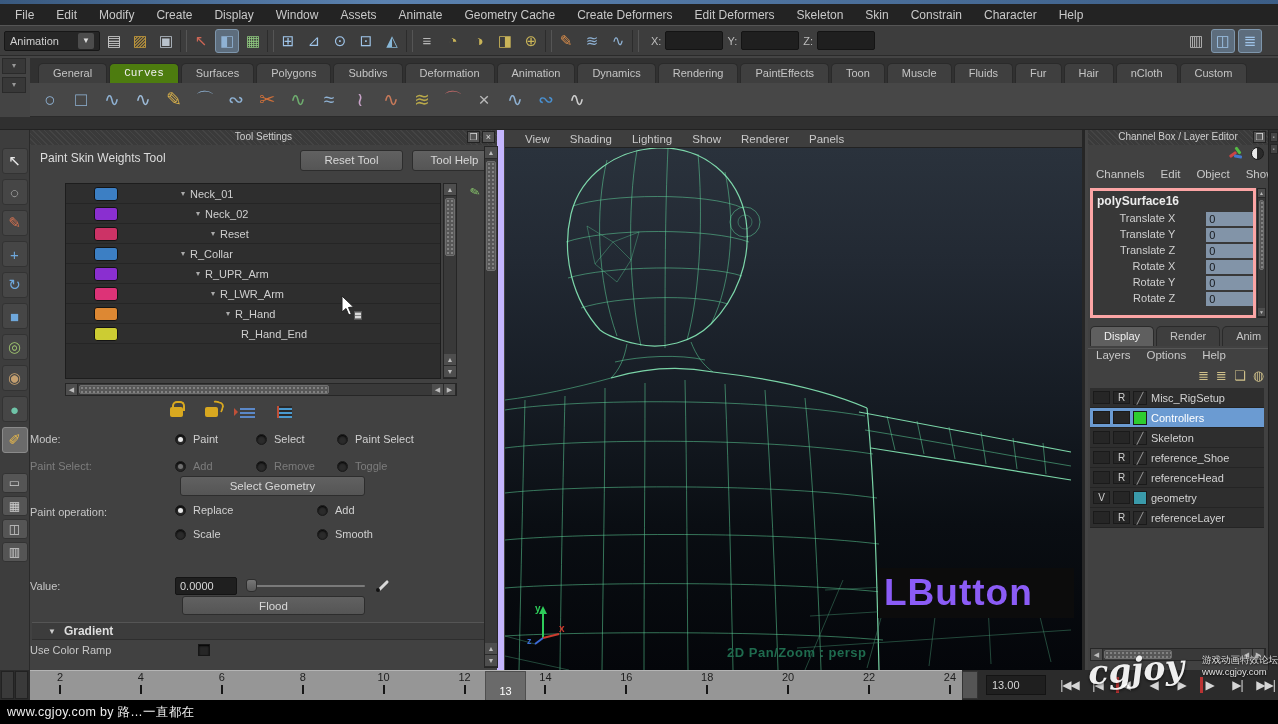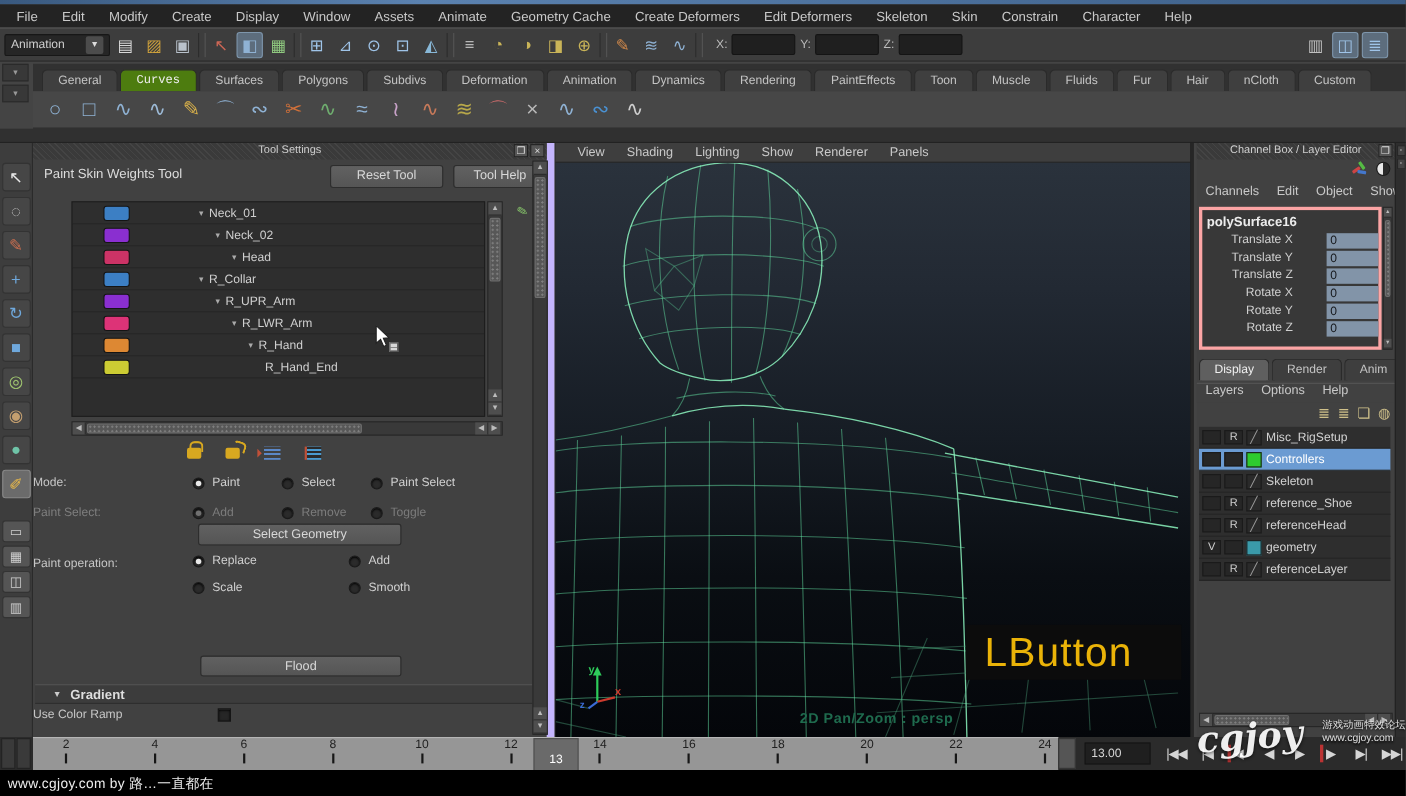--- a/index.html
+++ b/index.html
@@ -100,21 +100,21 @@
 
   
   .viewport { left:505px; top:130px; width:580px; height:540px; background:#111; border-right:3px solid #262626; }
   .vp-menubar { position:absolute; left:0; top:0; width:100%; height:18px; background:#3e3e3e; border-bottom:1px solid #222; display:flex; align-items:center; padding-left:10px; }
   .vp-menubar span { padding:0 10px; font-size:11.5px; color:#c9c9c9; }
   .vp-canvas { position:absolute; left:0; top:18px; width:577px; height:522px; overflow:hidden;
     background:linear-gradient(180deg,#2a323c 0%,#222933 22%,#161c24 48%,#0a0e13 72%,#04060a 100%); }
   .vp-canvas svg.wire { position:absolute; left:0; top:0; }
   .vp-status { position:absolute; left:222px; top:497px; color:#1f6b4e; font-weight:bold; font-size:13px; letter-spacing:.5px; }
   .lbutton-overlay { position:absolute; left:373px; top:420px; width:196px; height:50px; background:#0c0c0c; display:flex; align-items:center; }
-  .lbutton-overlay span { color:#eab308; font-size:37px; font-weight:normal; padding-left:17px; letter-spacing:1px; }
+  .lbutton-overlay span { color:#8b5cf6; font-size:37px; font-weight:bold; padding-left:6px; letter-spacing:1px; }
   .axis-ind { position:absolute; left:18px; top:452px; }
 
   
   .channel-panel { left:1088px; top:130px; width:180px; height:540px; background:#414141; }
   .cb-iconrow { position:absolute; right:4px; top:17px; display:flex; align-items:center; gap:8px; }
   .axis-star { width:14px; height:13px; position:relative; }
   .axis-star i { position:absolute; width:8px; height:3px; border-radius:1px; }
   .axis-star i:nth-child(1){ background:#cc4444; left:0; top:6px; transform:rotate(-35deg);}
   .axis-star i:nth-child(2){ background:#55bb44; left:5px; top:2px; transform:rotate(55deg);}
   .axis-star i:nth-child(3){ background:#4477cc; left:5px; top:8px; transform:rotate(10deg);}
@@ -347,21 +347,21 @@
         <span class="inf-label">
           <span class="inf-arrow">▾</span>
           <span>Neck_02</span>
         </span>
       </div>
 
       <div class="inf-row with-arrow" style="--indent: 3;">
         <span class="inf-swatch" style="background: rgb(204, 51, 102);"></span>
         <span class="inf-label">
           <span class="inf-arrow">▾</span>
-          <span>Head</span>
+          <span>Reset</span>
         </span>
       </div>
 
 
       <div class="inf-row with-arrow" style="--indent: 1;">
         <span class="inf-swatch" style="background: rgb(60, 127, 196);"></span>
         <span class="inf-label">
           <span class="inf-arrow">▾</span>
           <span>R_Collar</span>
         </span>
@@ -487,20 +487,28 @@
         </span>
 
         <span class="ropt">
           <span class="rdot"></span>
           <span class="rlabel">Smooth</span>
         </span>
       </span>
   </div>
 
 
+  <div class="form-row" style="left:0;top:447px;">
+    <span class="form-label">Value:</span>
+    <span class="num-field">0.0000</span>
+    <span class="slider-track">
+      <span class="slider-handle" style="--pct: 3;"></span>
+    </span>
+    <span class="dropper"></span>
+  </div>
 
   <div class="ts-btn" style="left:152px;top:466px;width:183px;height:19px;">Flood</div>
 
   <div class="section-bar" style="top:492px;">
     <span class="sec-arrow">▼</span>
     <span class="sec-title">Gradient</span>
   </div>
   <div class="form-row" style="left:0;top:514px;">
     <span class="form-label" style="width:158px;">Use Color Ramp</span>
     <span class="checkbox"></span>

